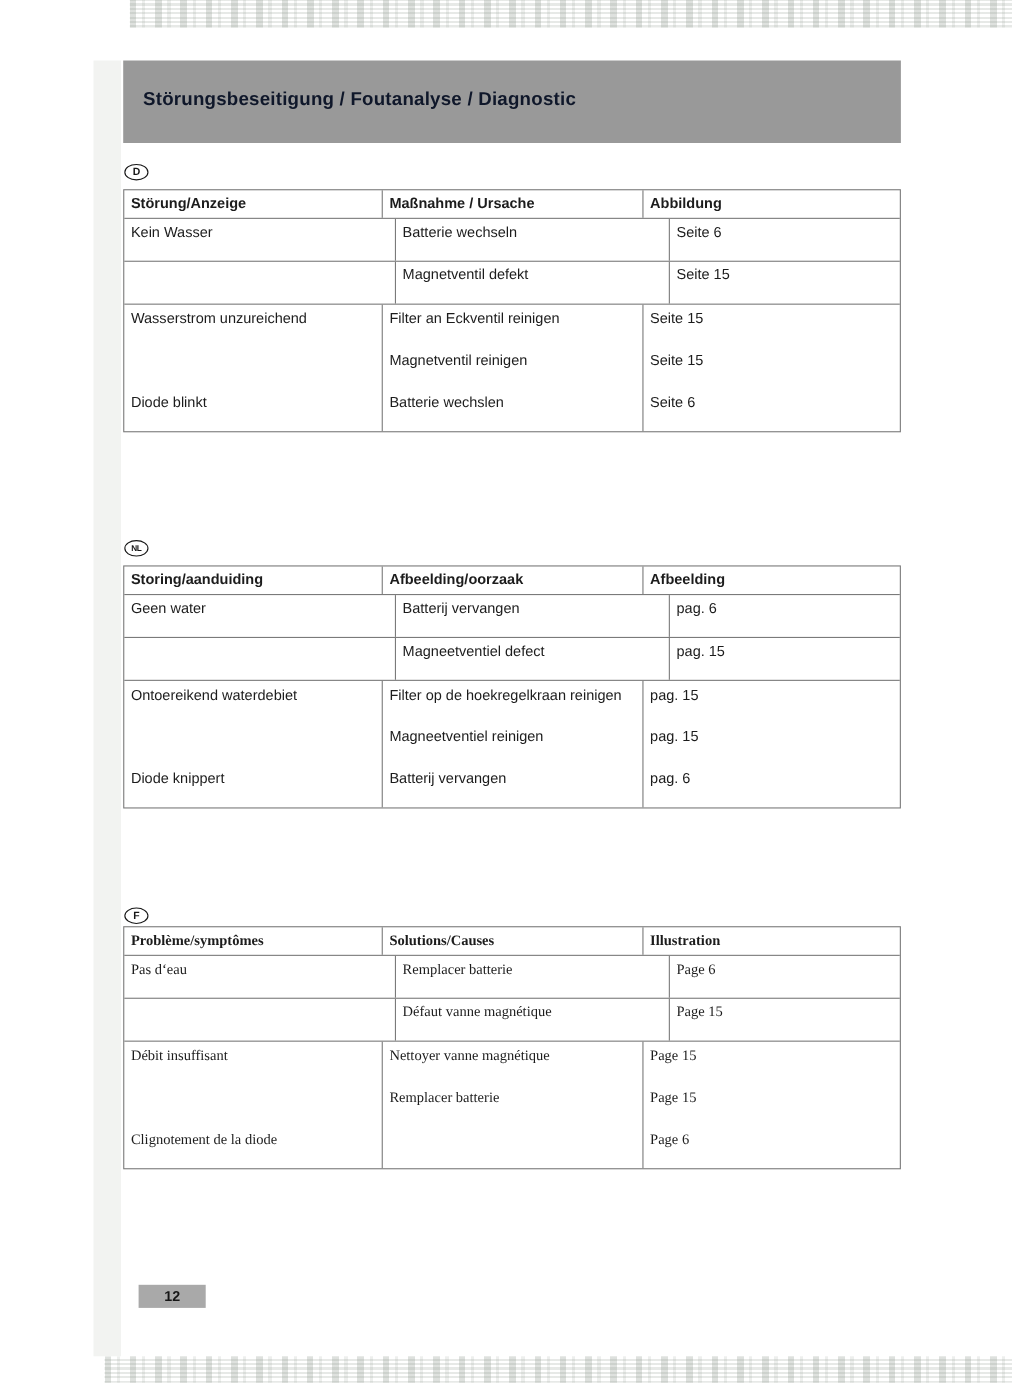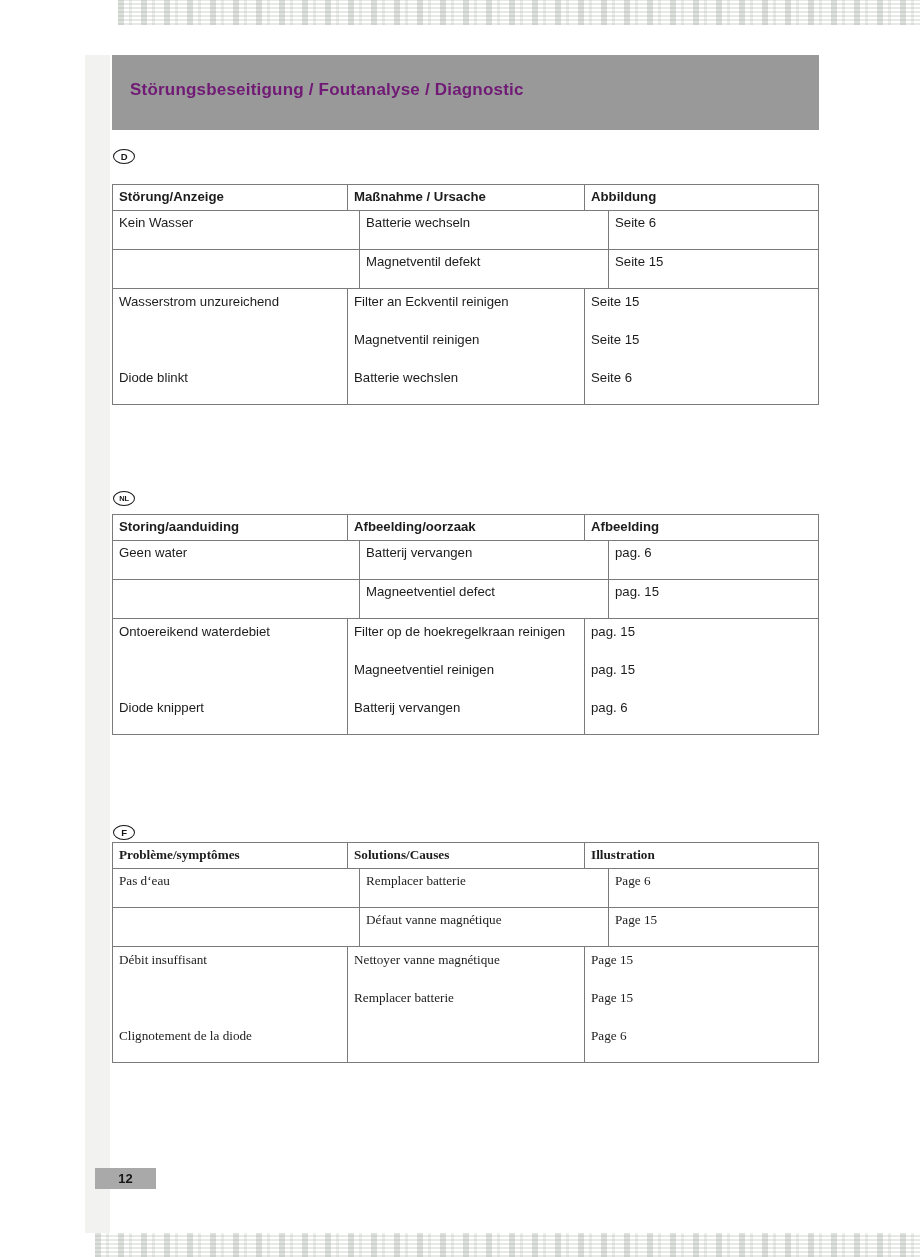--- a/index.html
+++ b/index.html
@@ -16,21 +16,21 @@
   }
   .noise-top{left:118px;top:0;width:802px;height:25px;}
   .noise-bottom{left:95px;top:1233px;width:825px;height:24px;}
   .noise-left{left:85px;top:55px;width:25px;height:1178px;background:#f2f3f1;}
 
   .header-bar{
     position:absolute;left:112px;top:55px;width:707px;height:75px;
     background:#999999;box-sizing:border-box;
   }
   .header-bar .title{
-    padding:25px 0 0 18px;font-size:17px;font-weight:bold;color:#701a75;
+    padding:25px 0 0 18px;font-size:17px;font-weight:bold;color:#0f172a;
     letter-spacing:0.2px;
   }
 
   .badge{
     position:absolute;left:113px;width:22px;height:15px;box-sizing:border-box;
     border:1.5px solid #161616;border-radius:50%;
     display:flex;align-items:center;justify-content:center;
     font-weight:bold;color:#161616;font-size:9.5px;line-height:1;
     letter-spacing:-0.3px;background:#fff;
   }
@@ -47,38 +47,38 @@
     overflow:hidden;white-space:nowrap;
   }
   .trow > div:first-child{border-left:none;}
   .hrow{height:25px;border-bottom:1px solid #7a7a7a;font-weight:bold;}
   .r38{height:38px;border-bottom:1px solid #7a7a7a;gap:12px;}
   .rtall{height:115px;}
   .rtall > div{padding-top:5px;}
   .rtall .line{height:38px;}
 
   .page-num{
-    position:absolute;left:95px;top:1168px;width:61px;height:21px;
+    position:absolute;left:126px;top:1168px;width:61px;height:21px;
     background:#a9a9a9;display:flex;align-items:center;justify-content:center;
     font-size:13px;font-weight:bold;color:#161616;text-align:right;
   }
 </style>
 </head>
 <body>
 
 <div class="noise noise-top"></div>
 <div class="noise noise-bottom"></div>
 <div class="noise-left noise" style="background-image:none;background:#f2f3f1;"></div>
 
 <div class="header-bar">
   <div class="title">Störungsbeseitigung / Foutanalyse / Diagnostic</div>
 </div>
 
 <div class="badge" style="top:149px;">D</div>
-<div class="tbl" style="top:172px;margin-top:12px;">
+<div class="tbl" style="top:172px;">
   <div class="trow hrow">
     <div>Störung/Anzeige</div>
     <div>Maßnahme / Ursache</div>
     <div>Abbildung</div>
   </div>
   <div class="trow r38">
     <div>Kein Wasser</div>
     <div>Batterie wechseln</div>
     <div>Seite 6</div>
   </div>

